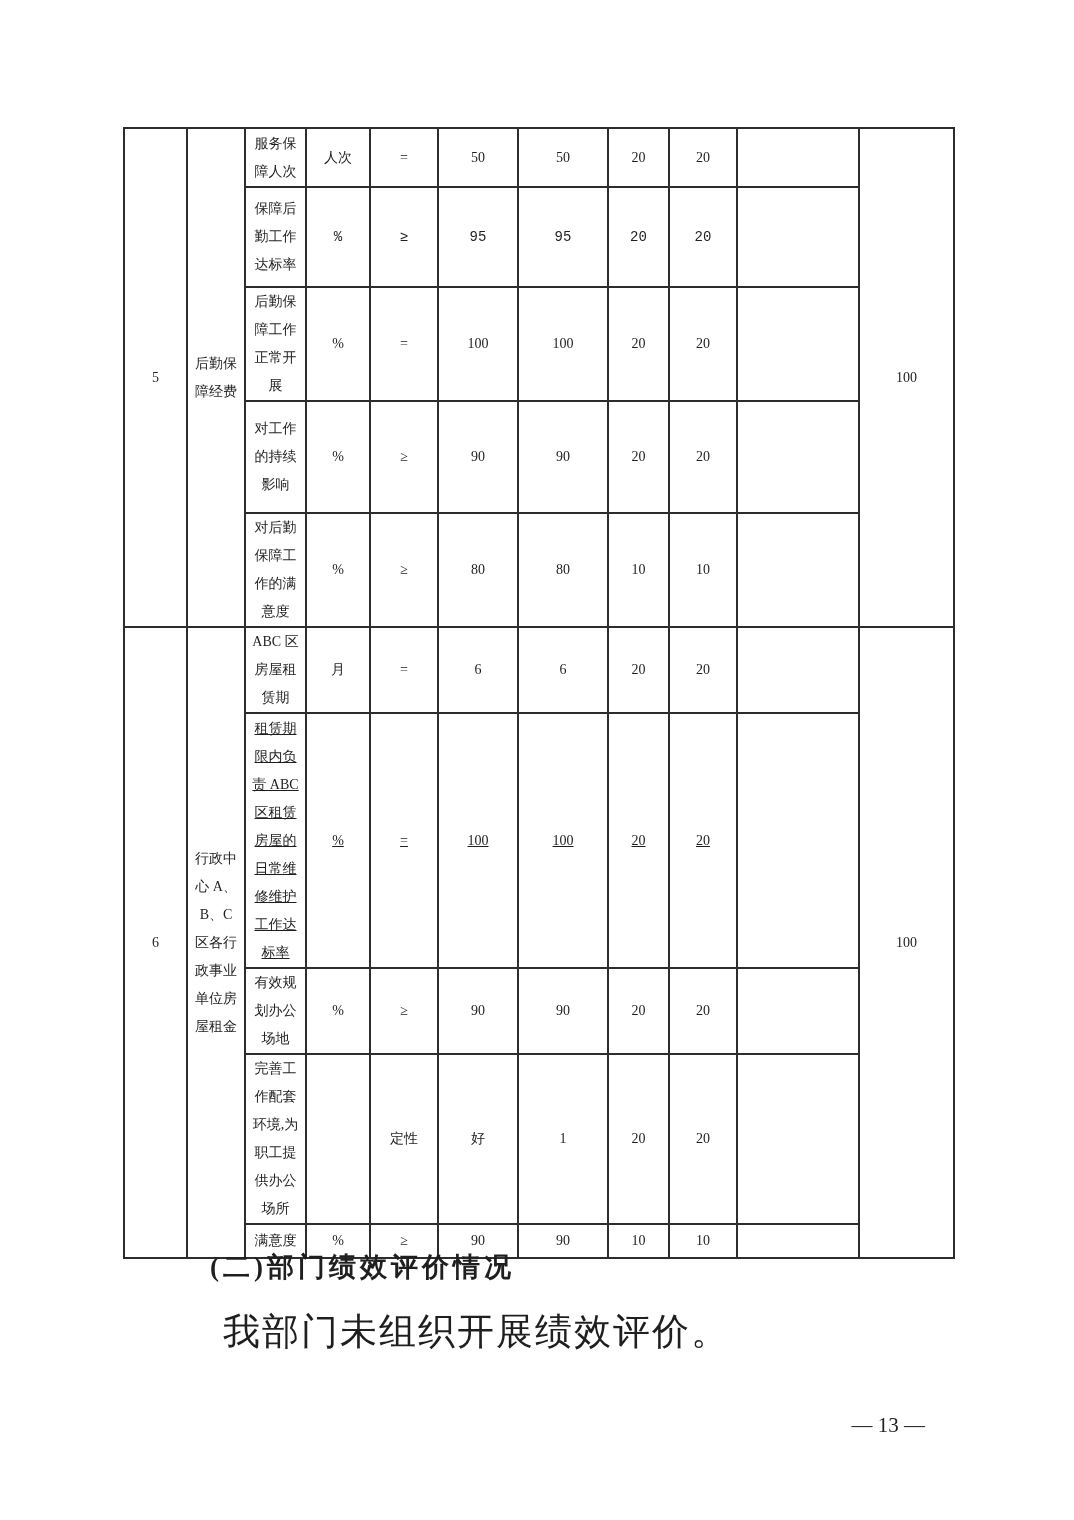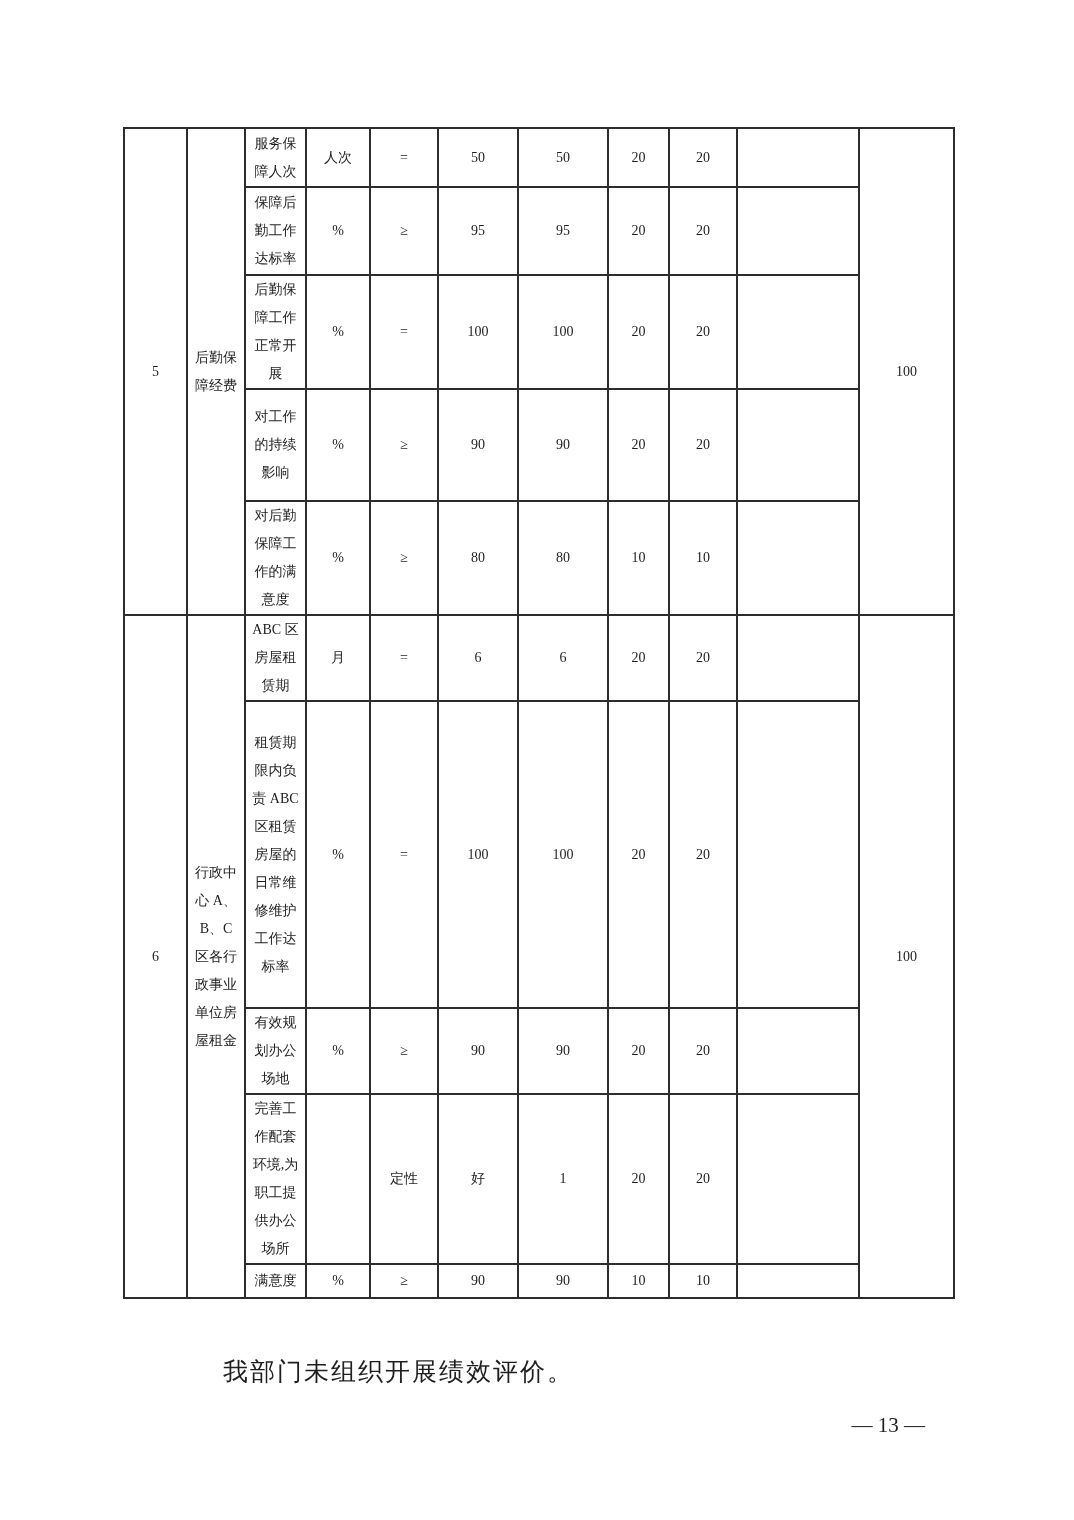--- a/index.html
+++ b/index.html
@@ -27,45 +27,44 @@
     text-align: center;
     vertical-align: middle;
     font-size: 14px;
     line-height: 28px;
     padding: 0 4px;
     word-break: break-all;
     overflow: hidden;
   }
   
   .rh-a { height: 59px; }
-  .rh-b { height: 88px; }
+  .rh-b { height: 100px; font-family: Liberation Mono, monospace; }
   .rh-c { height: 111px; }
   .rh-d { height: 112px; }
   .rh-e { height: 114px; margin-left: 32px; }
   .rh-f { height: 84px; }
-  .rh-g { height: 307px; }
+  .rh-g { height: 255px; text-decoration: underline; }
   .rh-h { height: 85px; }
   .rh-i { height: 169px; }
   .rh-j { height: 34px; }
 
   .heading {
     position: absolute;
     left: 210px; top: 1249px;
     font-size: 27px;
     font-weight: bold;
     letter-spacing: 4px;
     white-space: nowrap;
   }
   .body-line {
     position: absolute;
     left: 223px; top: 1307px;
-    font-size: 25px;
+    font-size: 37px;
     letter-spacing: 2px;
     white-space: nowrap;
-    margin-top: 48px;
   }
   .page-number {
     position: absolute;
     left: 800px; top: 1413px;
     width: 125px;
     text-align: right;
     font-size: 21px;
     white-space: nowrap;
   }
 </style>
@@ -193,16 +192,17 @@
         <td>≥</td>
         <td>90</td>
         <td>90</td>
         <td>10</td>
         <td>10</td>
         <td></td>
       </tr>
     </tbody>
   </table>
 
+  <div class="heading">(二)部门绩效评价情况</div>
   <div class="body-line">我部门未组织开展绩效评价。</div>
   <div class="page-number">— 13 —</div>
 
 </div>
 
 </body></html>

